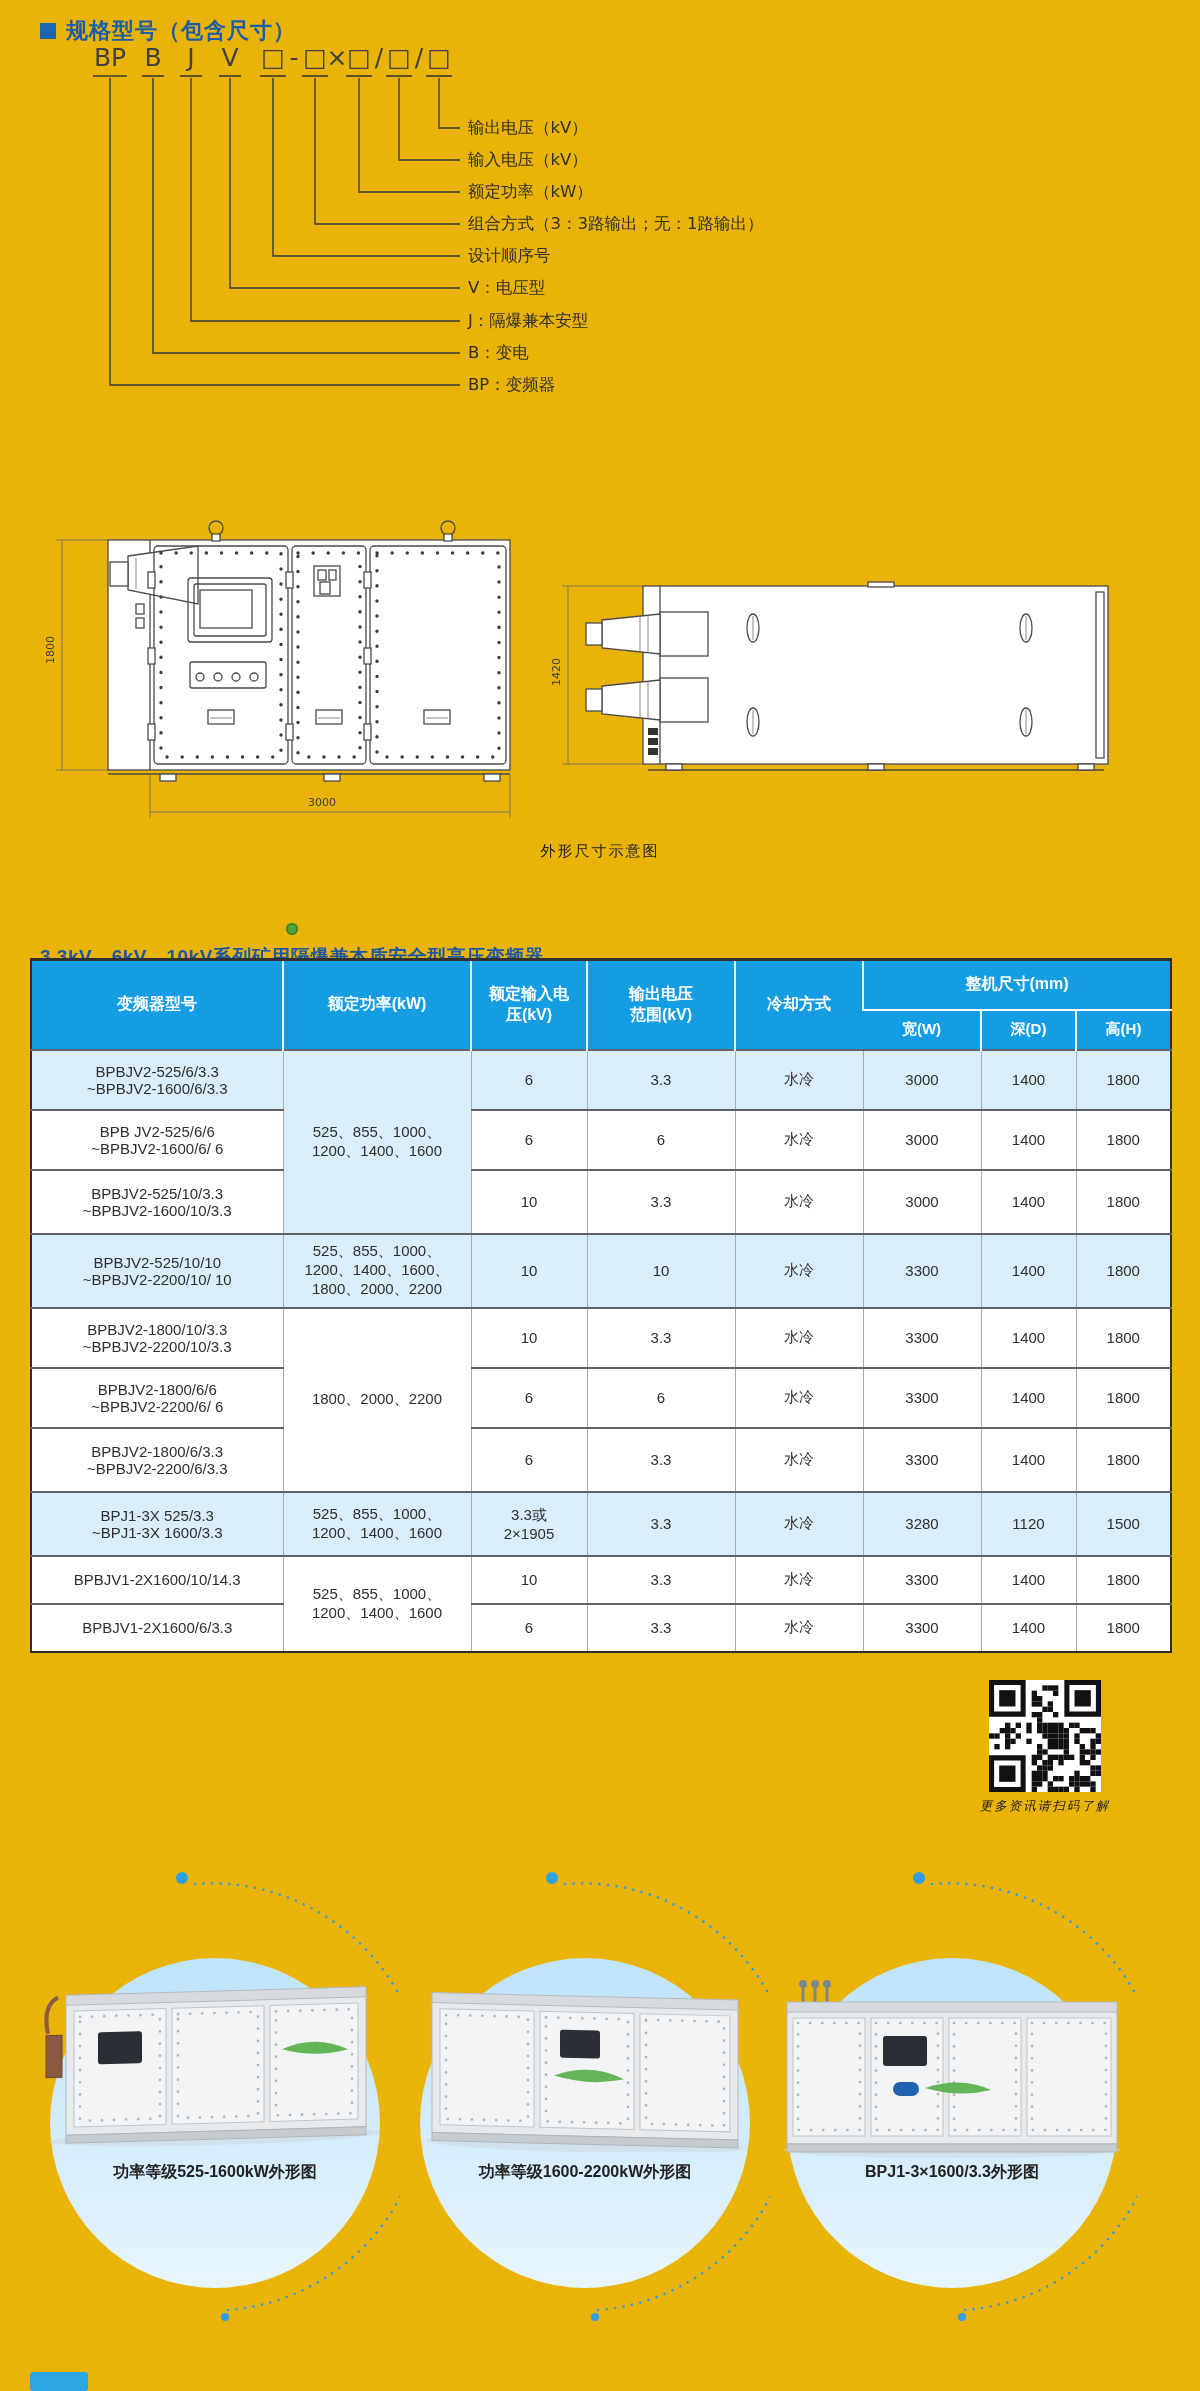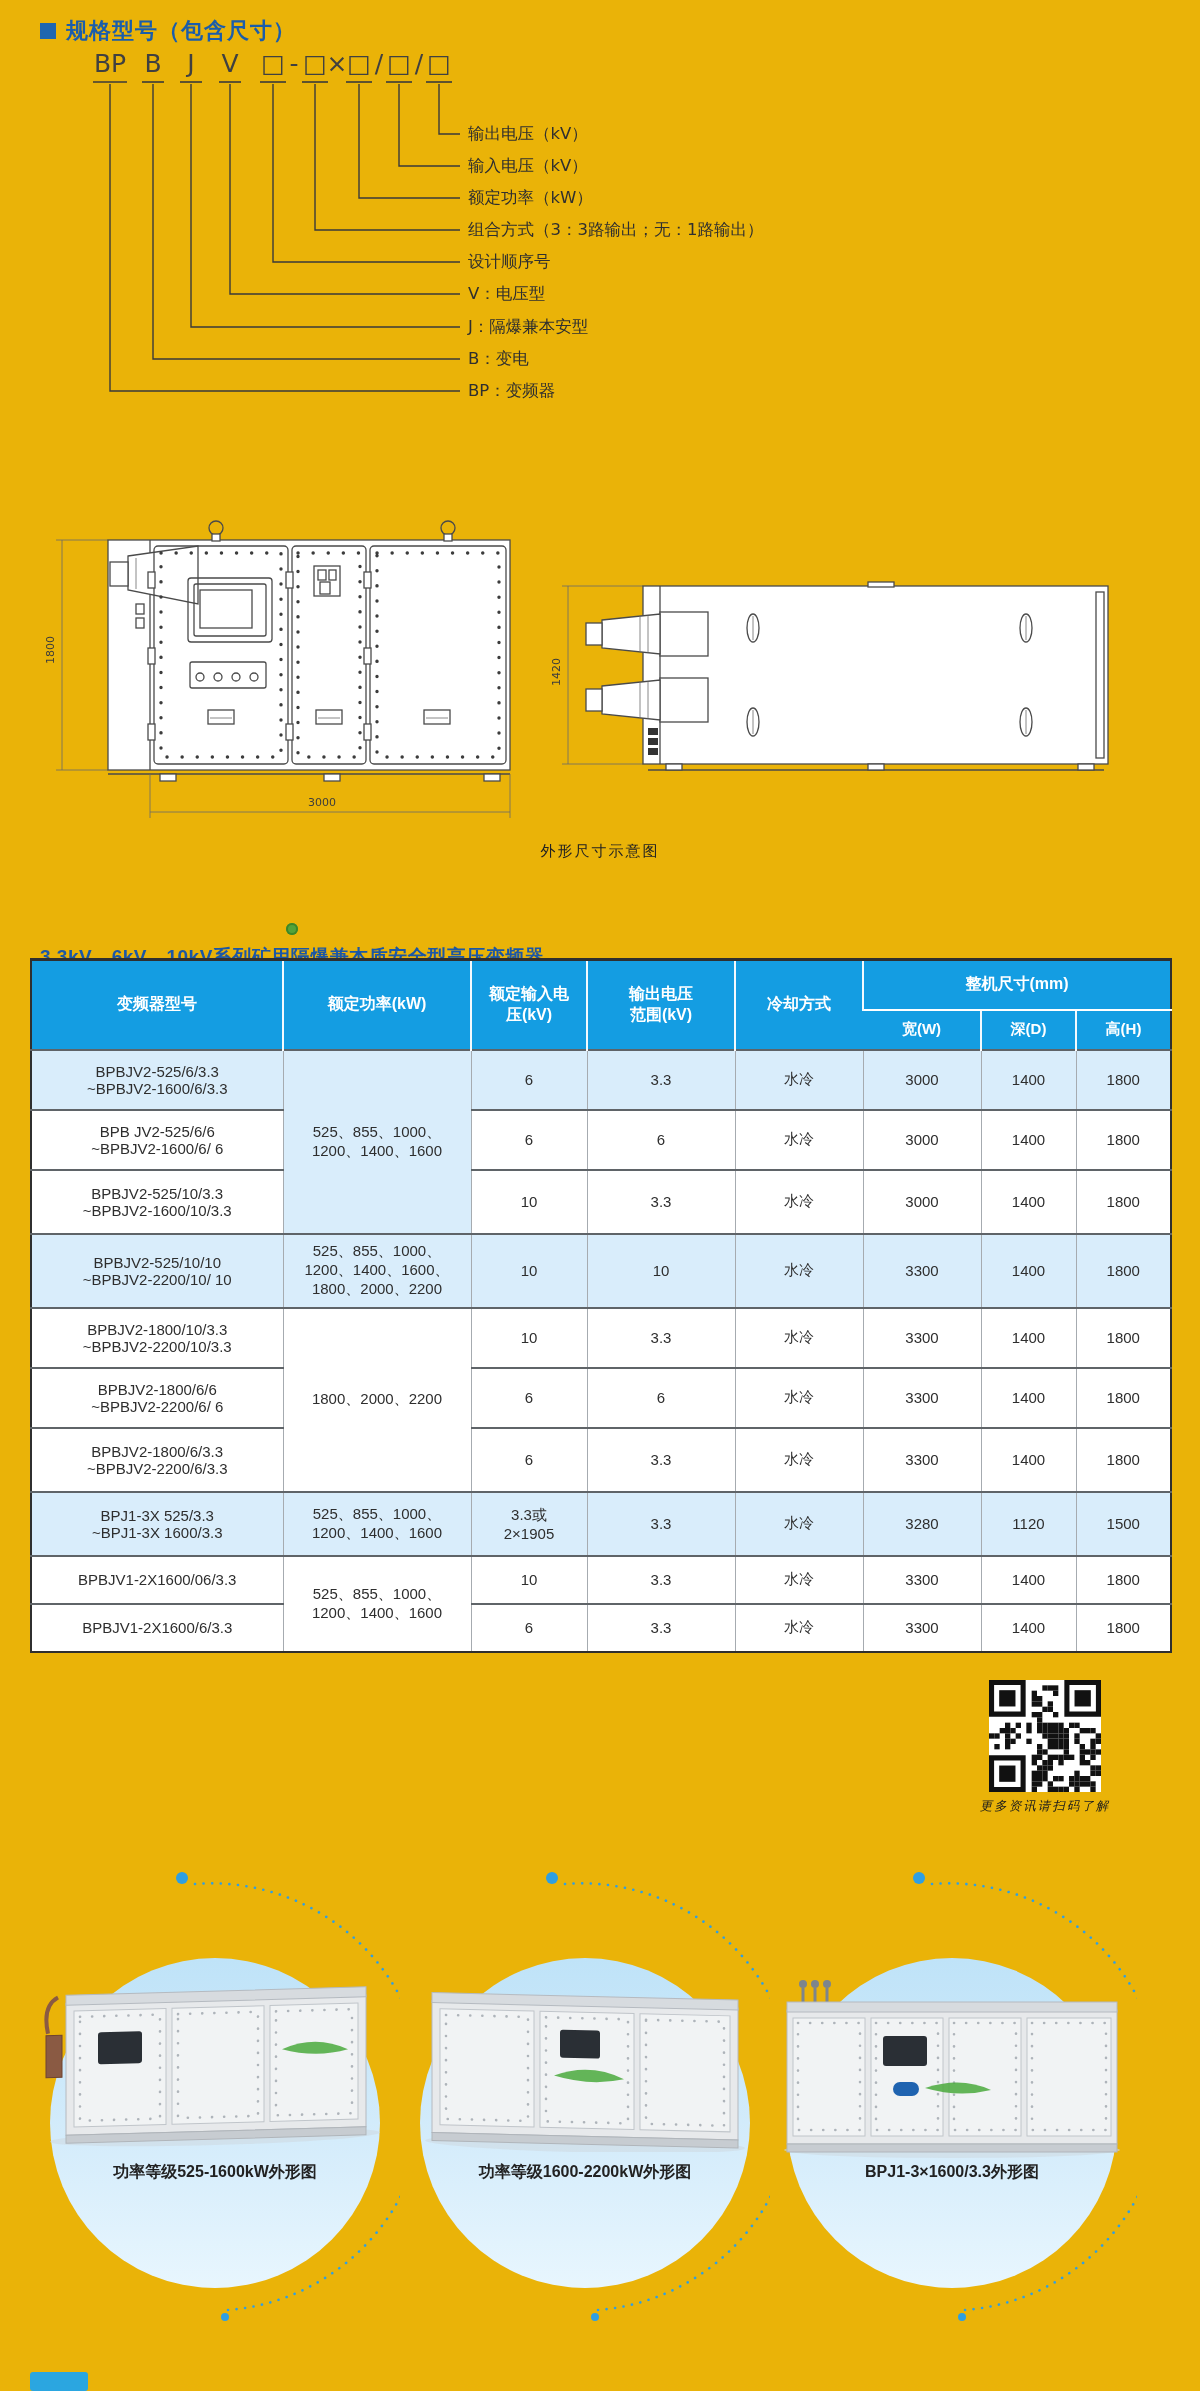--- a/index.html
+++ b/index.html
@@ -5,21 +5,21 @@
   html,body{margin:0;padding:0;background:#ffffff;}
   body{font-family:"Liberation Sans","DejaVu Sans",sans-serif;color:#333;}
   #page{position:relative;width:1200px;height:2391px;background:#eab308;overflow:hidden;}
 
   
   .doc-title{position:absolute;left:40px;top:16px;display:flex;align-items:center;gap:10px;}
   .title-square{width:16px;height:16px;background:#1f66b0;display:inline-block;}
   .doc-title h1{margin:0;font-size:22px;font-weight:bold;color:#1a5dab;letter-spacing:1px;}
 
   
-  .diagram-wrap{position:absolute;left:58px;top:42px;}
+  .diagram-wrap{position:absolute;left:58px;top:36px;}
   .diagram-wrap svg text{font-family:"DejaVu Sans","Liberation Sans",sans-serif;}
   .sym{font-size:25px;fill:#404040;}
   .lab{font-size:16.5px;fill:#2f2f2f;}
   .dline{stroke:#3a3a3a;stroke-width:1.4;fill:none;}
   .uline{stroke:#3a3a3a;stroke-width:1.6;}
 
   
   .drawing{position:absolute;}
   .drw{stroke:#4a4a4a;fill:none;stroke-width:1.3;}
   .drw-thin{stroke:#6a6a6a;fill:none;stroke-width:0.8;}
@@ -368,21 +368,21 @@
 1200、1400、1600</td>
       <td class="pre">3.3或
 2×1905</td>
       <td>3.3</td>
       <td>水冷</td>
       <td>3280</td>
       <td>1120</td>
       <td>1500</td>
     </tr>
     <tr class="h50">
-      <td>BPBJV1-2X1600/06/3.3</td>
+      <td>BPBJV1-2X1600/10/14.3</td>
       <td class="white-cell pre" rowspan="2">525、855、1000、
 1200、1400、1600</td>
       <td>10</td>
       <td>3.3</td>
       <td>水冷</td>
       <td>3300</td>
       <td>1400</td>
       <td>1800</td>
     </tr>
     <tr class="h50">

